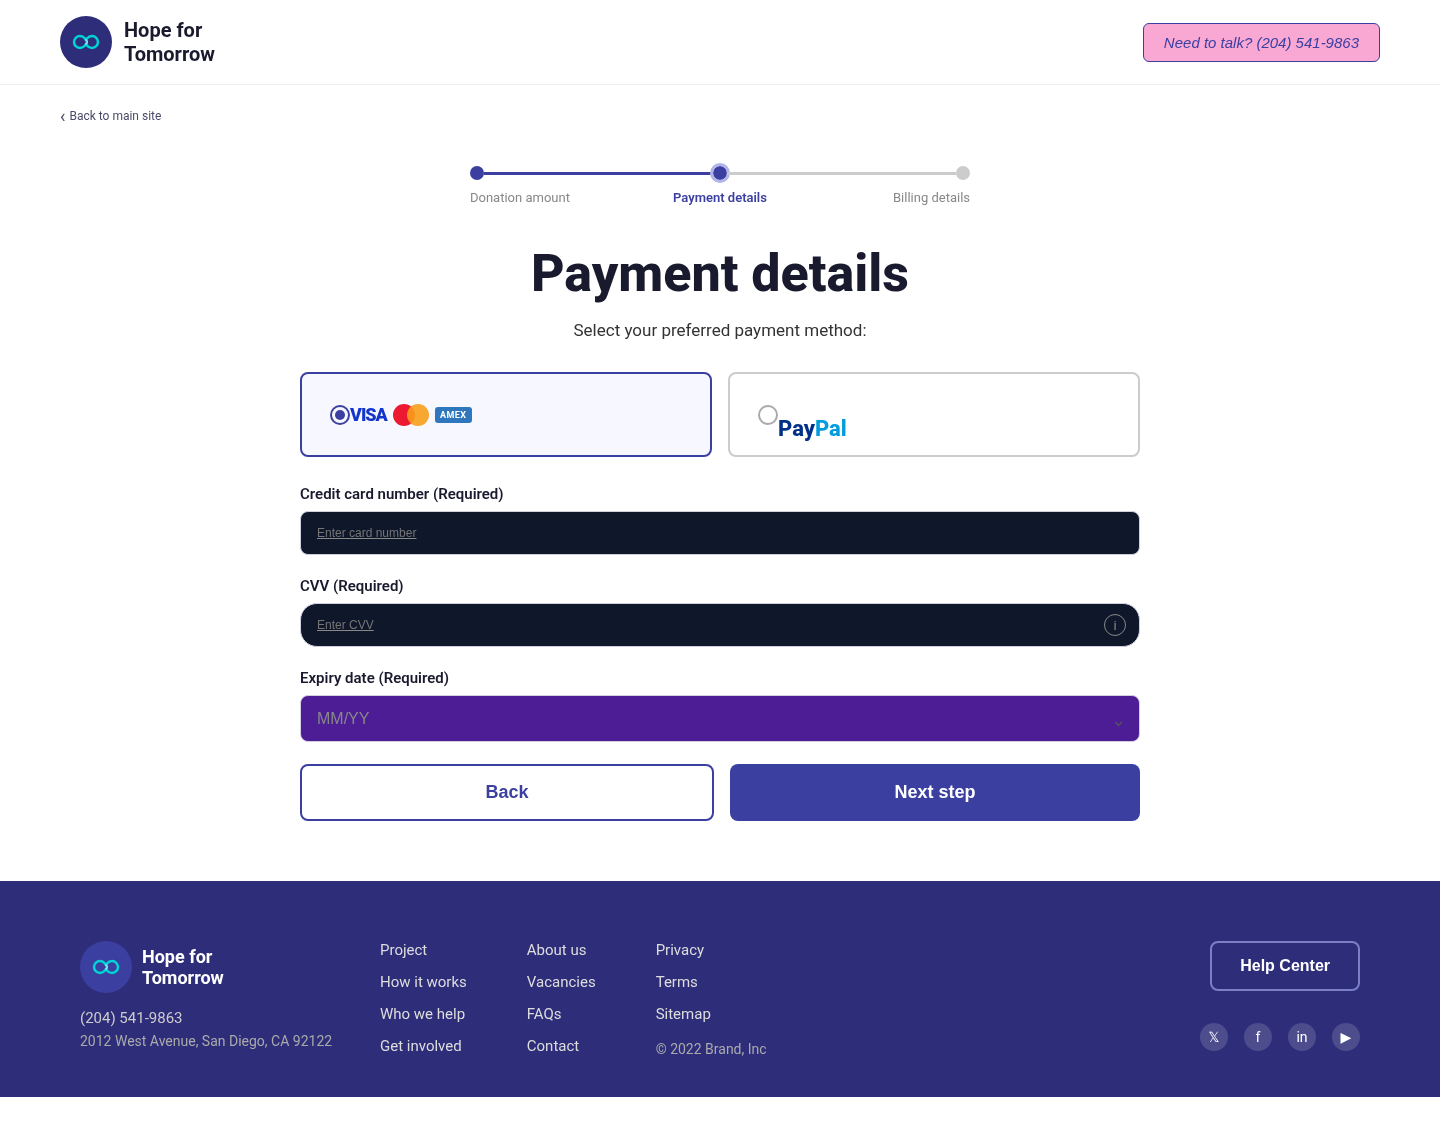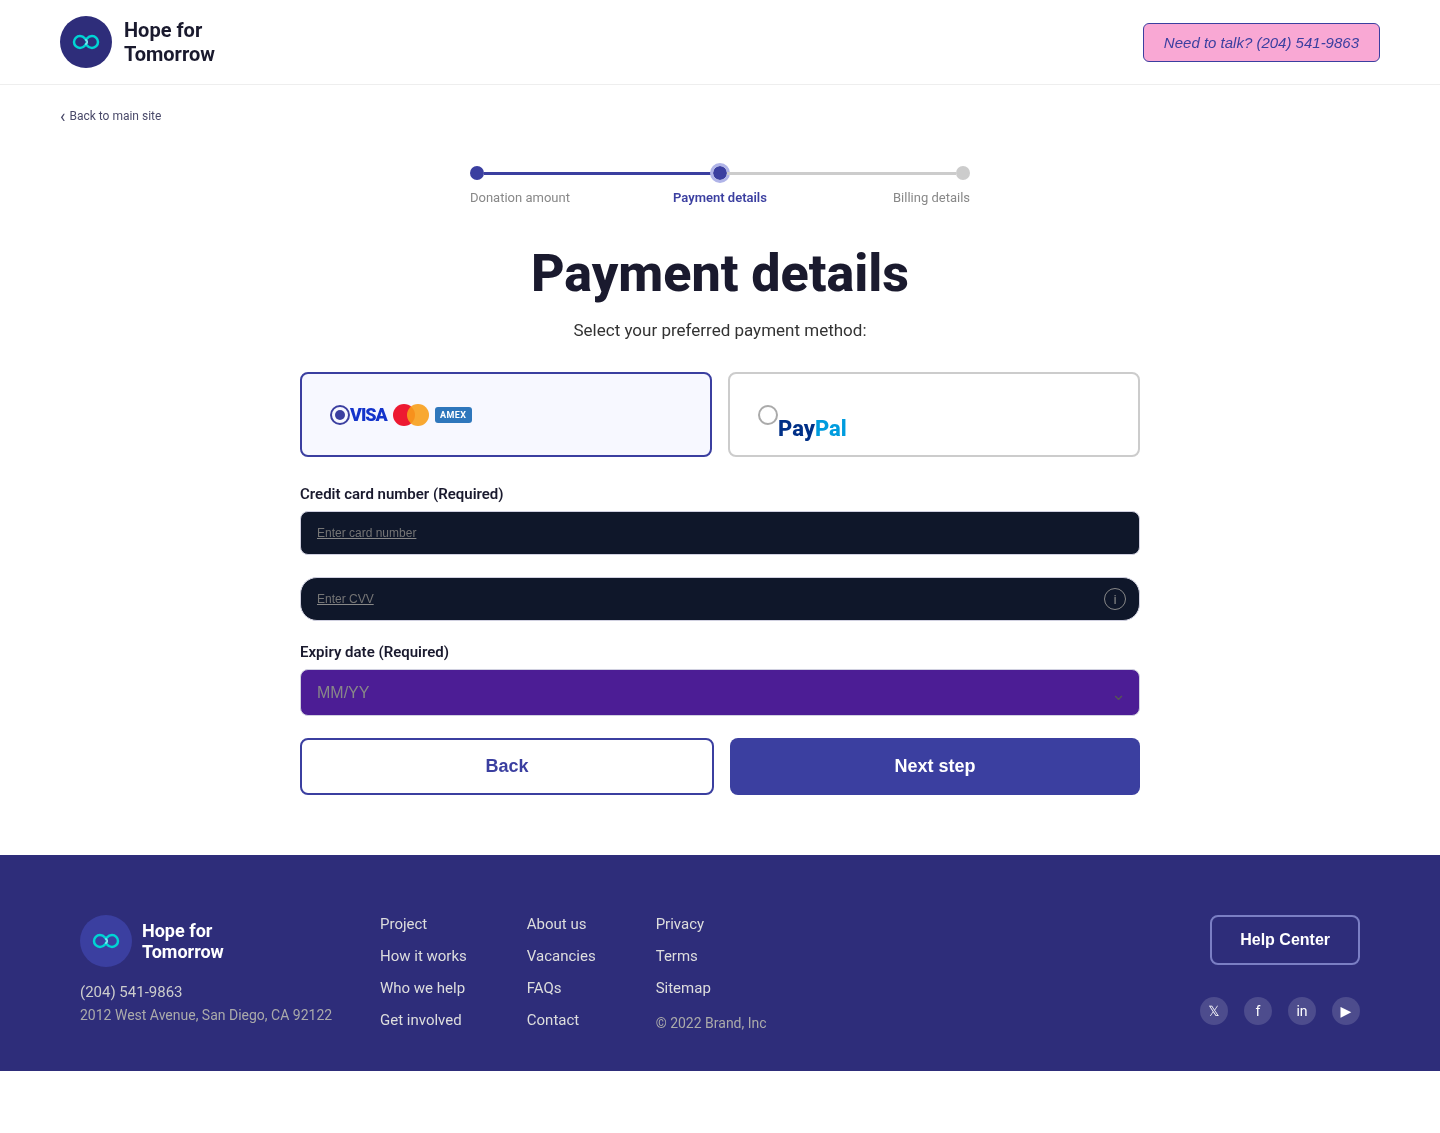--- a/index.html
+++ b/index.html
@@ -206,20 +206,21 @@
       </span>
     </div>
   </div>
 
   <div class="field-group">
     <label class="field-label">Credit card number (Required)</label>
     <input class="field-input" type="text" placeholder="Enter card number" style="">
   </div>
 
   <div class="field-group">
+    <label class="field-label">CVV (Required)</label>
     <div class="cvv-wrap">
       <input class="field-input" type="text" placeholder="Enter CVV" style="">
       <div class="cvv-info">i</div>
     </div>
   </div>
 
   <div class="field-group">
     <label class="field-label">Expiry date (Required)</label>
     <div class="expiry-select-wrap">
       <select class="expiry-select">

